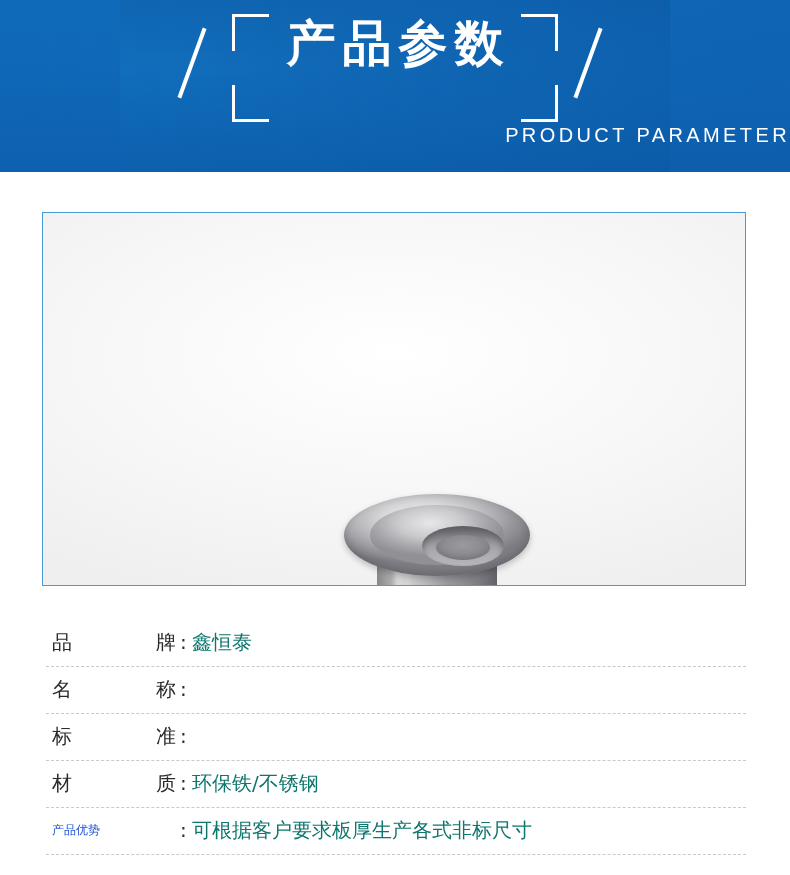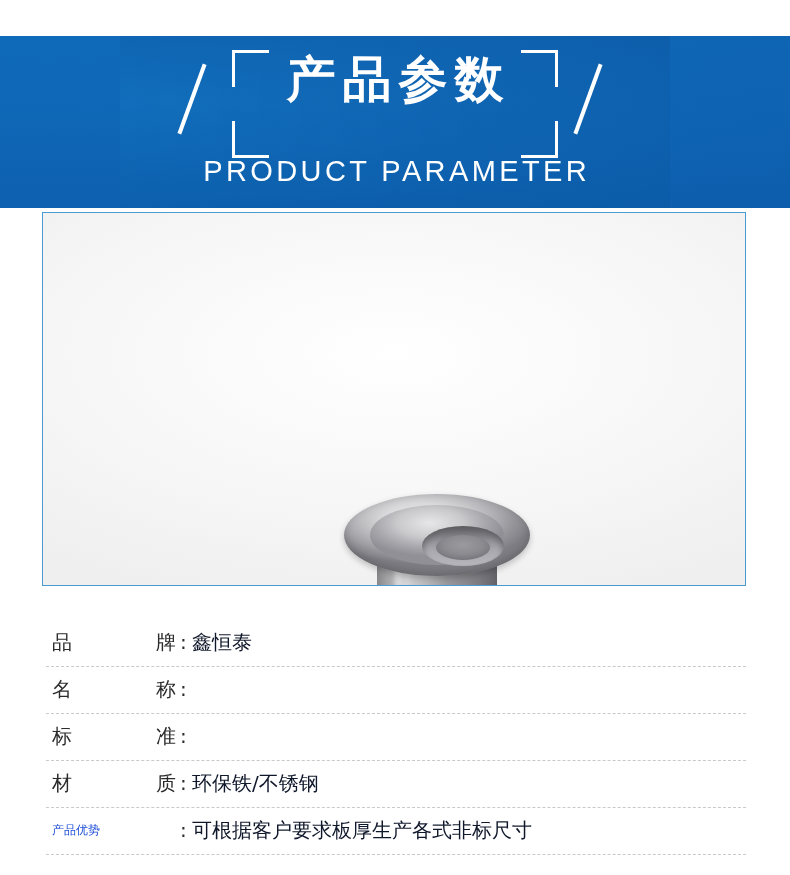--- a/index.html
+++ b/index.html
@@ -14,21 +14,20 @@
     overflow: hidden;
   }
 
   
   .banner {
     position: relative;
     width: 790px;
     height: 172px;
     overflow: hidden;
     background: #1277c8;
-    margin-top: 36px;
   }
   
   .banner-photo {
     position: absolute;
     inset: 0;
     background:
       linear-gradient(180deg, rgba(255,255,255,0.10) 0%, rgba(255,255,255,0.0) 45%),
       repeating-linear-gradient(90deg,
         rgba(255,255,255,0.06) 0px, rgba(255,255,255,0.06) 18px,
         rgba(0,0,0,0.05) 18px, rgba(0,0,0,0.05) 40px),
@@ -91,23 +90,23 @@
     line-height: 56px;
     font-weight: bold;
     letter-spacing: 7px;
     text-indent: 7px;
     font-family: "DejaVu Sans", "Liberation Sans", sans-serif;
   }
   .title-en {
     position: absolute;
     left: 0; right: 0;
     top: 122px;
-    text-align: center;
+    text-align: right;
     color: #ffffff;
-    font-size: 29px;
+    font-size: 20px;
     line-height: 26px;
     letter-spacing: 3.4px;
     text-indent: 3.4px;
     font-weight: normal;
     font-family: "Liberation Sans", sans-serif;
   }
   .slash {
     position: absolute;
     width: 4px;
     height: 74px;
@@ -241,21 +240,21 @@
     color: #2b2b2b;
     font-size: 20px;
     line-height: 28px;
     font-family: "DejaVu Sans", "Liberation Sans", sans-serif;
   }
   .spec-value {
     position: absolute;
     left: 146px;
     top: 8px;
     right: 0;
-    color: #0f172a;
+    color: #0f766e;
     font-size: 20px;
     line-height: 28px;
     font-family: "DejaVu Sans", "Liberation Sans", sans-serif;
   }
   .spec-label-wide {
     position: absolute;
     left: 6px;
     top: 8px;
     color: #1d4ed8;
     font-size: 12px;

